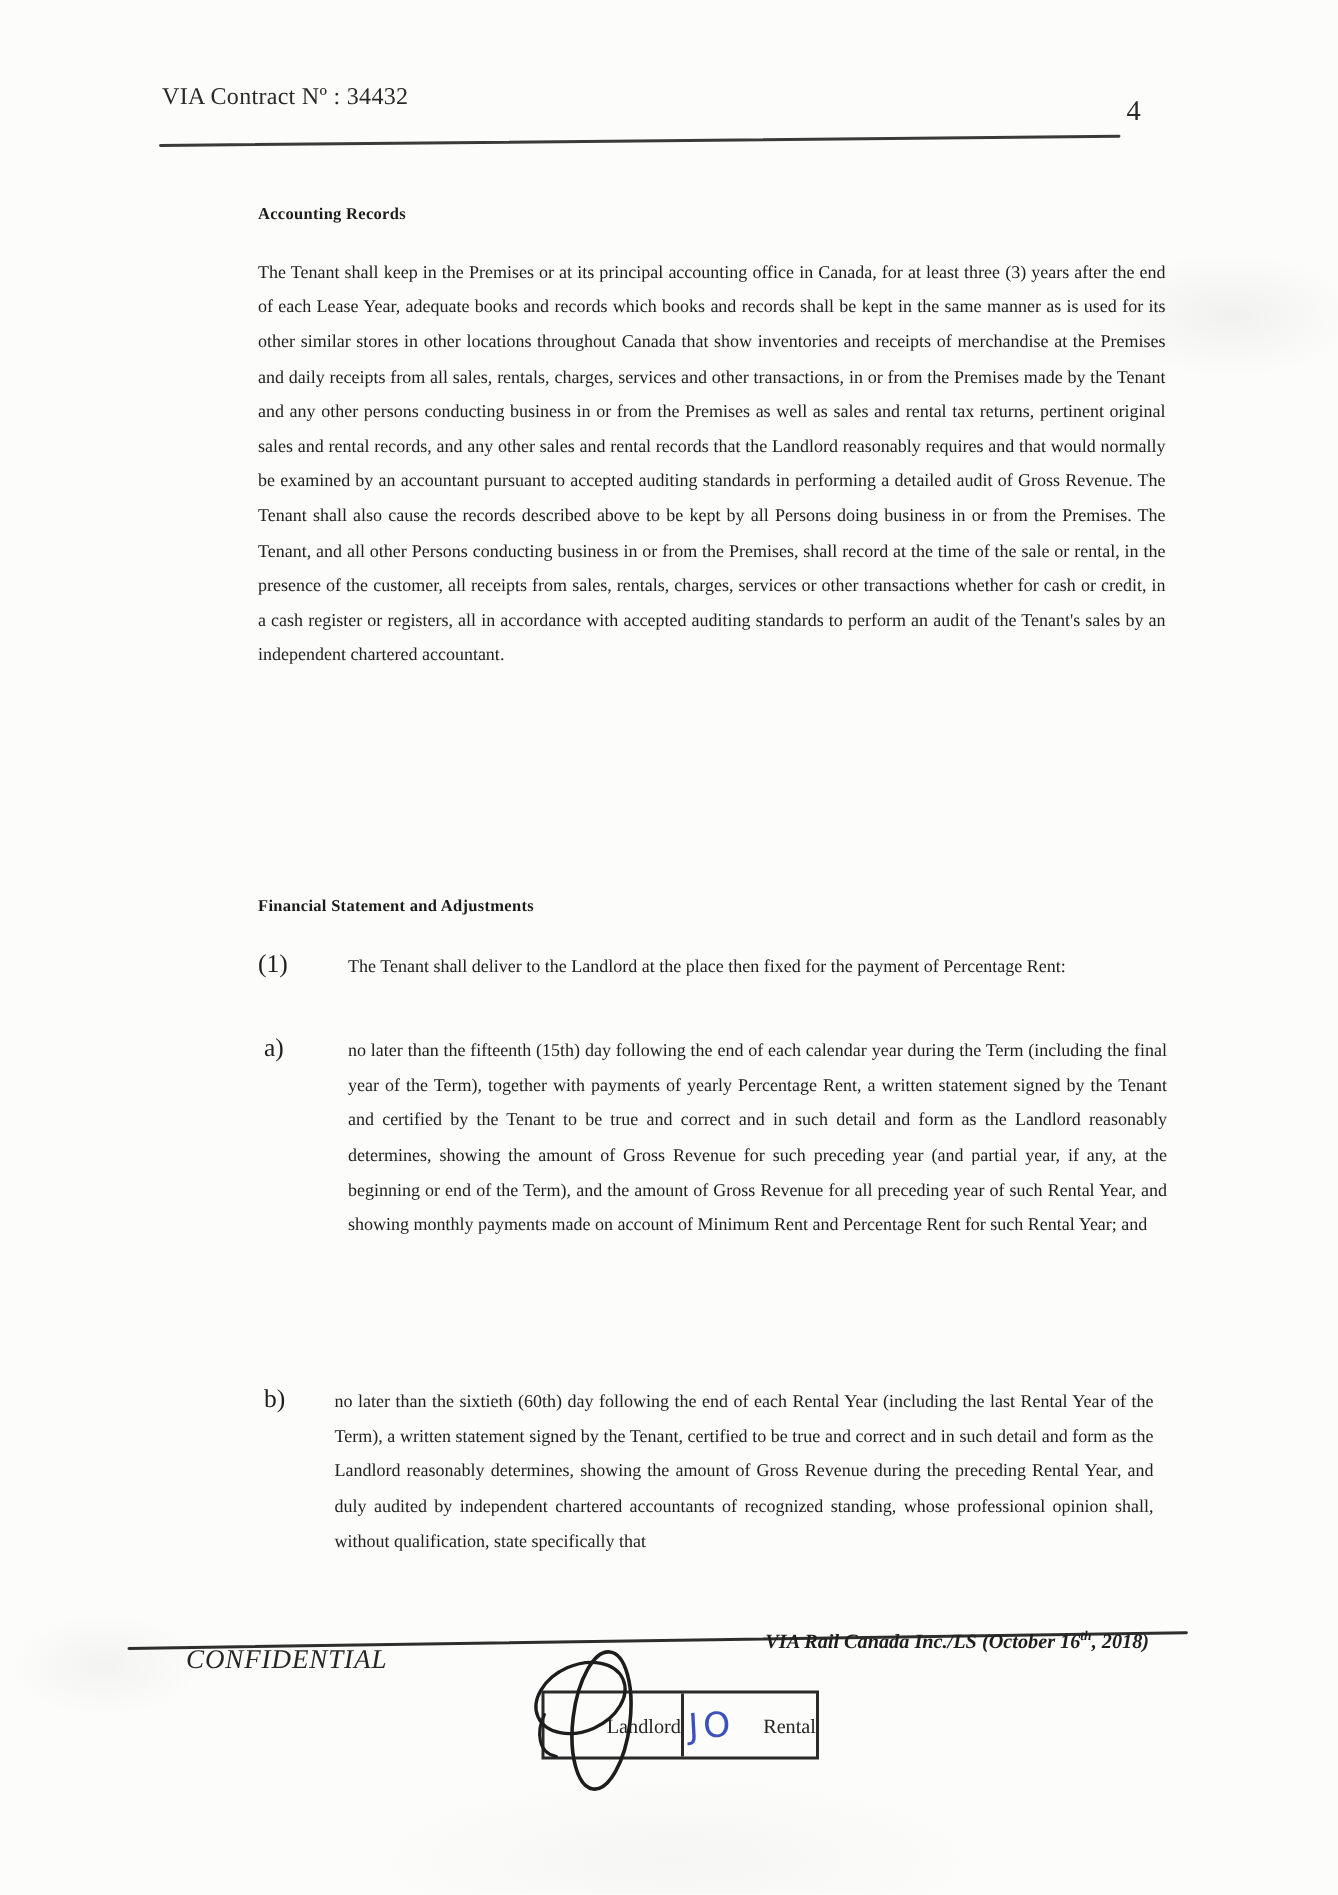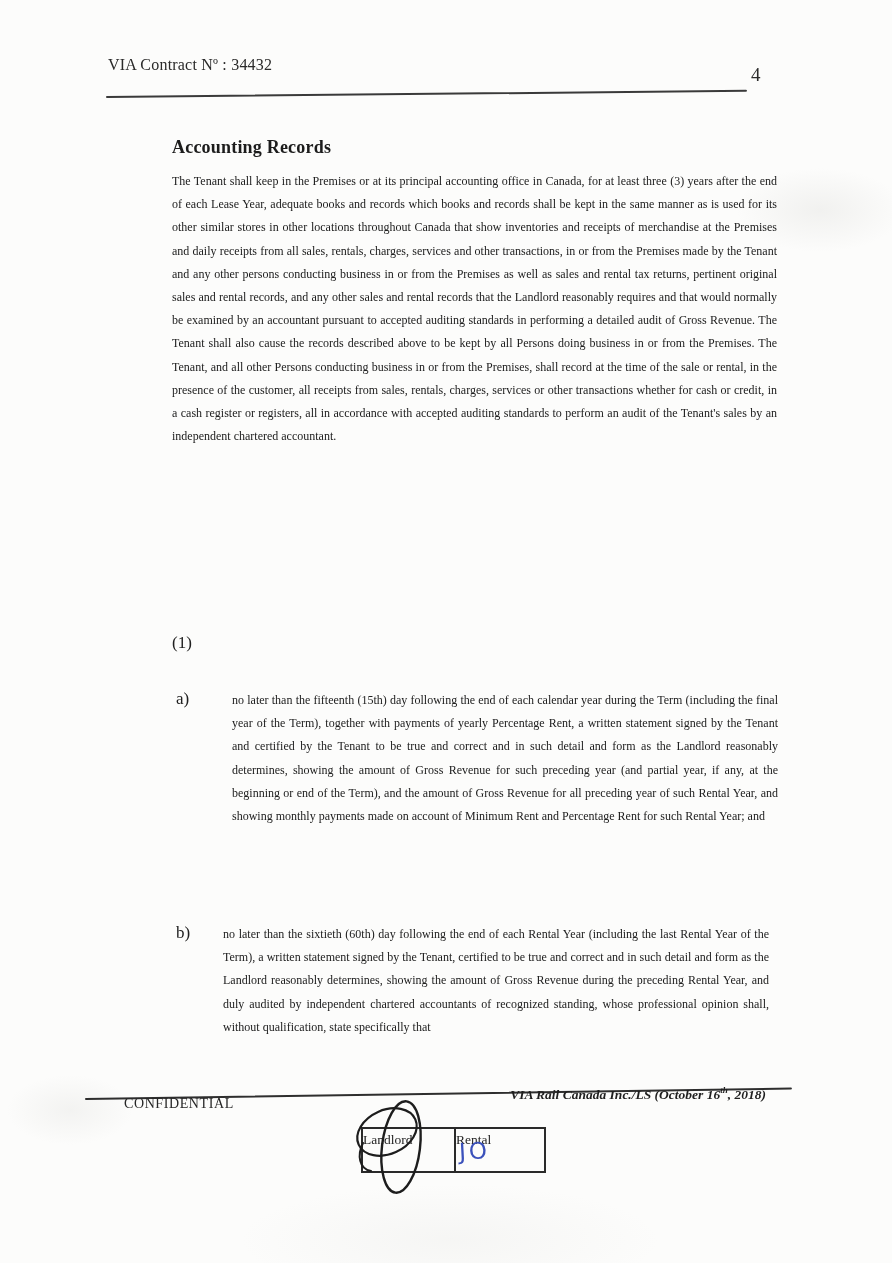--- a/index.html
+++ b/index.html
@@ -19,71 +19,73 @@
       radial-gradient(ellipse 300px 80px at 450px 1240px, rgba(200,200,195,.12), transparent 70%),
       #fcfcfb;
   }
   .abs{position:absolute;}
   
   .contract-no{left:108px;top:56px;font-size:16px;letter-spacing:.2px;color:#2a2a2a;}
   .header-rule{left:106px;top:96px;width:641px;height:2px;background:#3a3a3a;
     transform:rotate(-0.55deg);transform-origin:left center;border-radius:1px;}
   .page-num{left:751px;top:64px;font-size:19px;color:#2a2a2a;}
   
-  .h{font-weight:bold;font-size:18px;color:#1c1c1c;letter-spacing:.2px;text-align:right;}
+  .h{font-weight:bold;font-size:11px;color:#1c1c1c;letter-spacing:.2px;text-align:right;}
   .h-acc{left:172px;top:137px;}
   .h-fin{left:172px;top:598px;}
   
   .body-text{
     font-size:12px;line-height:23.2px;color:#202020;
     text-align:justify;text-justify:inter-word;
   }
   .para-acc{left:172px;top:170px;width:605px;}
   .marker{font-size:17px;color:#202020;}
   .m1{left:172px;top:633px;}
   .ma{left:176px;top:689px;}
   .mb{left:176px;top:923px;}
   .t1{left:232px;top:633px;width:546px;}
   .ta{left:232px;top:689px;width:546px;}
   .tb{left:223px;top:923px;width:546px;}
   
   .footer-rule{left:85px;top:1098px;width:707px;height:2px;background:#2e2e2e;
     transform:rotate(-0.85deg);transform-origin:left center;border-radius:1px;}
-  .confidential{left:124px;top:1096px;font-size:14px;
+  .confidential{left:124px;top:1096px;font-style:italic;font-size:18px;
     letter-spacing:.6px;color:#262626;}
   .footer-right{right:126px;top:1085px;font-style:italic;font-weight:bold;
     font-size:13.5px;color:#1f1f1f;text-align:right;}
   .footer-right sup{font-size:9px;}
   
   .sig-table{left:361px;top:1127px;width:185px;height:46px;
     border:2px solid #2a2a2a;display:flex;box-sizing:border-box;background:transparent;}
-  .sig-cell{box-sizing:border-box;padding-top:3px;font-size:13.5px;color:#242424;
-    text-align:left;}
+  .sig-cell{box-sizing:border-box;padding-top:14px;font-size:13.5px;color:#242424;
+    text-align:right;}
   .sig-cell.landlord{width:93px;border-right:2px solid #2a2a2a;}
   .sig-cell.tenant{flex:1;}
   .initials{left:459px;top:1138px;
     font-family:"DejaVu Sans",sans-serif;
     font-size:23px;letter-spacing:3px;
     transform:rotate(-3deg);font-weight:400;}
   .scribble{left:349px;top:1089px;width:100px;height:112px;pointer-events:none;}
 </style>
 </head>
 <body>
 
 <div class="page">
 
   <div class="abs contract-no">VIA Contract Nº : 34432</div>
   <div class="abs header-rule"></div>
   <div class="abs page-num">4</div>
 
   <div class="abs h h-acc">Accounting Records</div>
   <div class="abs body-text para-acc">The Tenant shall keep in the Premises or at its principal accounting office in Canada, for at least three (3) years after the end of each Lease Year, adequate books and records which books and records shall be kept in the same manner as is used for its other similar stores in other locations throughout Canada that show inventories and receipts of merchandise at the Premises and daily receipts from all sales, rentals, charges, services and other transactions, in or from the Premises made by the Tenant and any other persons conducting business in or from the Premises as well as sales and rental tax returns, pertinent original sales and rental records, and any other sales and rental records that the Landlord reasonably requires and that would normally be examined by an accountant pursuant to accepted auditing standards in performing a detailed audit of Gross Revenue. The Tenant shall also cause the records described above to be kept by all Persons doing business in or from the Premises. The Tenant, and all other Persons conducting business in or from the Premises, shall record at the time of the sale or rental, in the presence of the customer, all receipts from sales, rentals, charges, services or other transactions whether for cash or credit, in a cash register or registers, all in accordance with accepted auditing standards to perform an audit of the Tenant's sales by an independent chartered accountant.</div>
 
+  <div class="abs h h-fin">Financial Statement and Adjustments</div>
 
   <div class="abs marker m1">(1)</div>
+  <div class="abs body-text t1">The Tenant shall deliver to the Landlord at the place then fixed for the payment of Percentage Rent:</div>
 
   <div class="abs marker ma">a)</div>
   <div class="abs body-text ta">no later than the fifteenth (15th) day following the end of each calendar year during the Term (including the final year of the Term), together with payments of yearly Percentage Rent, a written statement signed by the Tenant and certified by the Tenant to be true and correct and in such detail and form as the Landlord reasonably determines, showing the amount of Gross Revenue for such preceding year (and partial year, if any, at the beginning or end of the Term), and the amount of Gross Revenue for all preceding year of such Rental Year, and showing monthly payments made on account of Minimum Rent and Percentage Rent for such Rental Year; and</div>
 
   <div class="abs marker mb">b)</div>
   <div class="abs body-text tb">no later than the sixtieth (60th) day following the end of each Rental Year (including the last Rental Year of the Term), a written statement signed by the Tenant, certified to be true and correct and in such detail and form as the Landlord reasonably determines, showing the amount of Gross Revenue during the preceding Rental Year, and duly audited by independent chartered accountants of recognized standing, whose professional opinion shall, without qualification, state specifically that</div>
 
   <div class="abs footer-rule"></div>
   <div class="abs confidential">CONFIDENTIAL</div>
   <div class="abs footer-right"><span>VIA Rail Canada Inc./LS (October 16</span><sup>th</sup><span>, 2018)</span></div>

